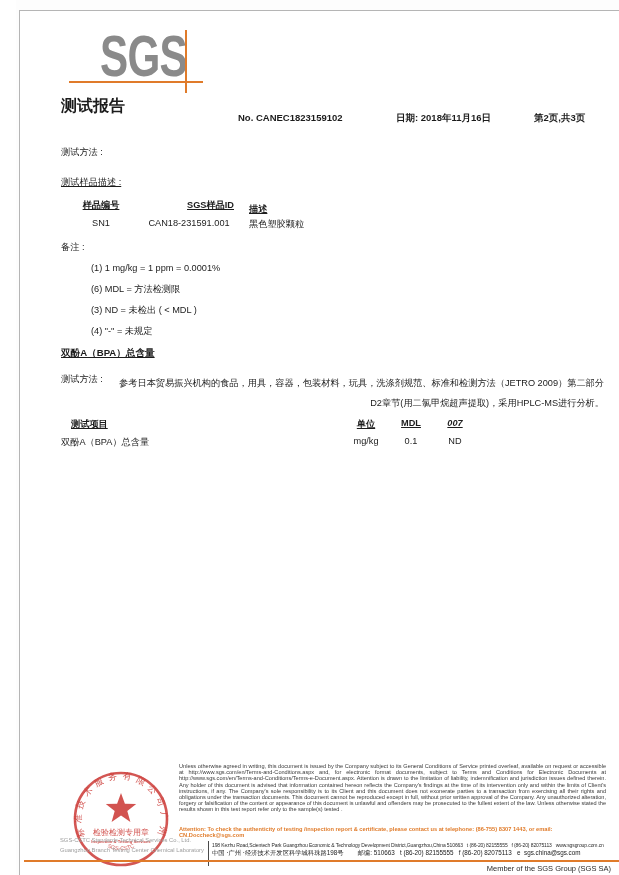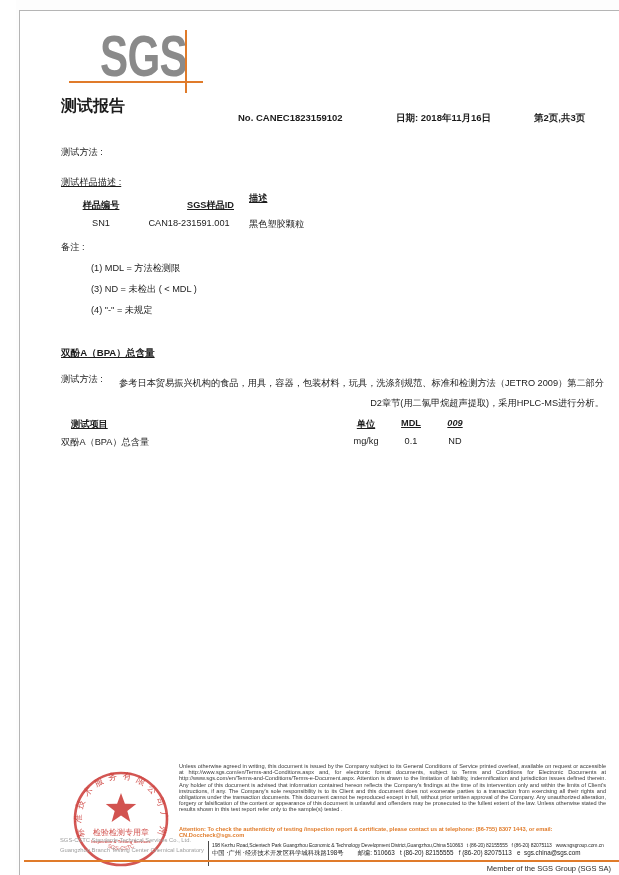--- a/index.html
+++ b/index.html
@@ -49,40 +49,41 @@
   <div class="abs title">测试报告</div>
   <div class="abs hmeta" style="left:222px;top:112px;">No. CANEC1823159102</div>
   <div class="abs hmeta" style="left:380px;top:112px;">日期: 2018年11月16日</div>
   <div class="abs hmeta" style="left:518px;top:112px;">第2页,共3页</div>
 
   <div class="abs t9" style="left:45px;top:146px;">测试方法 :</div>
   <div class="abs t9 und" style="left:45px;top:176px;">测试样品描述 :</div>
 
   <div class="abs t9 bold center" style="left:56px;top:199px;width:58px;">样品编号</div>
   <div class="abs t9 bold center" style="left:128px;top:199px;width:90px;text-align:right;">SGS样品ID</div>
-  <div class="abs t9 bold" style="left:233px;top:192px;">描述</div>
+  <div class="abs t9 bold" style="left:233px;top:203px;">描述</div>
   <div class="abs t9 center" style="left:56px;top:218px;width:58px;">SN1</div>
   <div class="abs t9 center" style="left:128px;top:218px;width:90px;">CAN18-231591.001</div>
   <div class="abs t9" style="left:233px;top:218px;">黑色塑胶颗粒</div>
 
   <div class="abs t9" style="left:45px;top:241px;">备注 :</div>
   <div class="abs t9 notes" style="left:75px;top:258px;">
-    <div>(1) MDL = 方法检测限</div>
+    <div>(1) 1 mg/kg = 1 ppm = 0.0001%</div>
+    <div>(6) MDL = 方法检测限</div>
     <div>(3) ND = 未检出 ( &lt; MDL )</div>
     <div>(4) "-" = 未规定</div>
   </div>
 
   <div class="abs t9 bold und" style="left:45px;top:347px;font-size:9.6px;">双酚A（BPA）总含量</div>
   <div class="abs t9" style="left:45px;top:373px;">测试方法 :</div>
   <div class="abs t9 method" style="left:100px;top:373px;text-align:right;">参考日本贸易振兴机构的食品，用具，容器，包装材料，玩具，洗涤剂规范、标准和检测方法（JETRO 2009）第二部分D2章节(用二氯甲烷超声提取)，采用HPLC-MS进行分析。</div>
 
   <div class="abs cell bold und" style="left:55px;top:418px;">测试项目</div>
   <div class="abs cell bold und center" style="left:330px;top:418px;width:40px;">单位</div>
   <div class="abs cell bold und center" style="left:378px;top:418px;width:34px;">MDL</div>
-  <div class="abs cell bold und ital center" style="left:422px;top:418px;width:34px;">009</div>
+  <div class="abs cell bold und ital center" style="left:422px;top:418px;width:34px;">007</div>
   <div class="abs cell" style="left:45px;top:436px;">双酚A（BPA）总含量</div>
   <div class="abs cell center" style="left:330px;top:436px;width:40px;">mg/kg</div>
   <div class="abs cell center" style="left:378px;top:436px;width:34px;">0.1</div>
   <div class="abs cell center" style="left:422px;top:436px;width:34px;">ND</div>
 
   <svg class="abs stamp" viewBox="0 0 100 100">
     <circle cx="50" cy="50" r="46" fill="none" stroke="#c9302c" stroke-width="2.6" opacity="0.88"></circle>
     <path id="arcTop" d="M 15.4,70 A 40,40 0 1 1 84.6,70" fill="none"></path>
     <path id="arcBottom" d="M 20,62 A 33,33 0 0 0 80,62" fill="none"></path>
     <text font-size="9" fill="#c9302c" opacity="0.9" letter-spacing="4.6">

